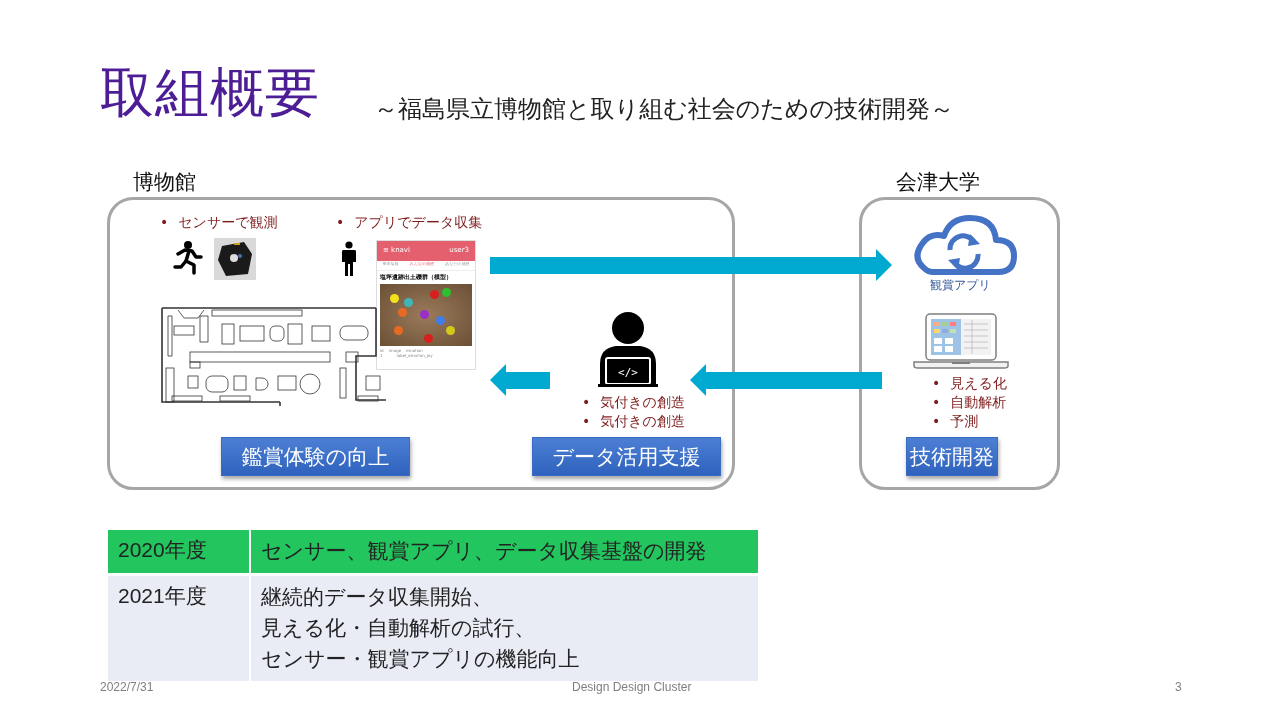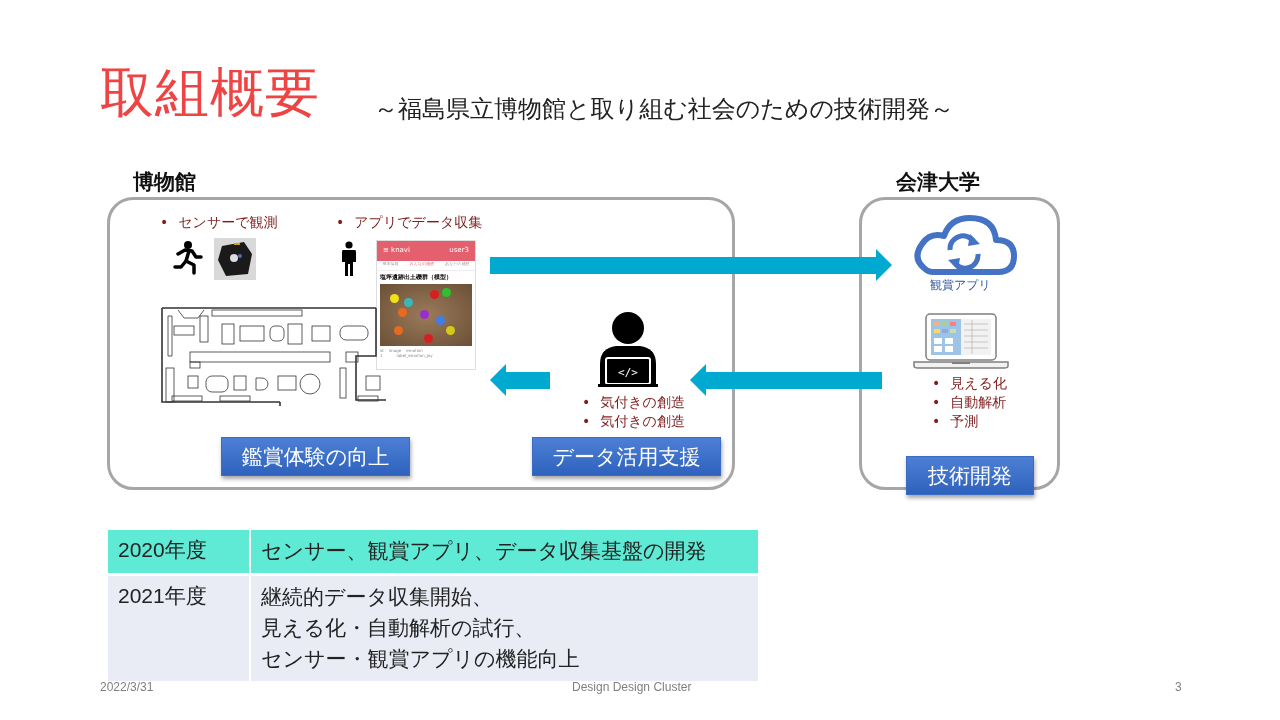--- a/index.html
+++ b/index.html
@@ -1,42 +1,42 @@
 <!DOCTYPE html>
 <html><head>
 <meta charset="utf-8">
 <style>
   * { box-sizing: border-box; margin: 0; padding: 0; }
   html, body { width: 1280px; height: 720px; background: #ffffff; overflow: hidden; }
   body { position: relative; font-family: "DejaVu Sans", "Liberation Sans", sans-serif; color: #000; }
   .abs { position: absolute; }
 
-  .title { left: 100px; top: 66px; font-size: 54px; font-weight: 300; letter-spacing: 1px; line-height: 1; color: #ef4444; }
+  .title { left: 100px; top: 66px; font-size: 54px; font-weight: 300; letter-spacing: 1px; line-height: 1; color: #4c1d95; }
   .subtitle { left: 374px; top: 93px; font-size: 24px; color: #222; letter-spacing: 0px; }
 
-  .section-label { font-size: 21px; font-weight: bold; color: #111; }
+  .section-label { font-size: 21px; font-weight: normal; color: #111; }
 
   .panel { border: 3px solid #a6a6a6; border-radius: 26px; background: #fff; }
 
   .bullet { font-size: 14px; color: #7f1d1d; line-height: 20px; }
   .bullet::before { content: "•"; margin-right: 10px; }
 
   .blue-btn {
     background: linear-gradient(#4c7fd4, #2f62bd);
     color: #fff; font-size: 21px; text-align: center; line-height: 38px;
     box-shadow: 1px 3px 4px rgba(0,0,0,0.35); border: 1px solid #3b6cc4;
   }
 
   .arrow-body { background: #00a9d0; }
   .arrow-head-right { width: 0; height: 0; border-top: 16px solid transparent; border-bottom: 16px solid transparent; border-left: 16px solid #00a9d0; }
   .arrow-head-left { width: 0; height: 0; border-top: 16px solid transparent; border-bottom: 16px solid transparent; border-right: 16px solid #00a9d0; }
 
   table.years { border-collapse: collapse; font-size: 21px; }
   table.years td { vertical-align: top; padding: 6px 10px; color: #222; }
-  .row-a td { background: #5eead4; }
+  .row-a td { background: #22c55e; }
   .row-b td { background: #e9ebf5; }
   .year-cell { width: 142px; font-family: "Liberation Sans", sans-serif; border-right: 2px solid #fff; }
   .desc-cell { width: 508px; line-height: 31px; }
   .row-a td { border-bottom: 3px solid #fff; }
 
   .footer { font-size: 12px; color: #7f7f7f; font-family: "Liberation Sans", sans-serif; }
 
   .phone {
     background: #fff; border: 1px solid #ddd; overflow: hidden;
   }
@@ -169,21 +169,21 @@
     <text x="32" y="66" font-size="11" fill="#fff" text-anchor="middle" font-family="DejaVu Sans Mono, monospace">&lt;/&gt;</text>
     <rect x="2" y="74" width="60" height="3" fill="#000"></rect>
   </svg>
 </div>
 
 <div class="abs bullet" style="left:582px; top:392px;">気付きの創造</div>
 <div class="abs bullet" style="left:582px; top:411px;">気付きの創造</div>
 
 <div class="abs blue-btn" style="left:221px; top:437px; width:189px; height:39px;">鑑賞体験の向上</div>
 <div class="abs blue-btn" style="left:532px; top:437px; width:189px; height:39px;">データ活用支援</div>
-<div class="abs blue-btn" style="left:906px; top:437px; width:128px; height:39px;margin-top:19px;">技術開発</div>
+<div class="abs blue-btn" style="left:906px; top:437px; width:92px; height:39px;">技術開発</div>
 
 <div class="abs" style="left:910px; top:212px; width:108px; height:66px;">
   <svg width="108" height="66" viewBox="0 0 108 66">
     <path d="M22 60 H88 Q104 60 104 44 Q104 28 86 28 Q84 6 60 6 Q40 6 34 24 Q20 20 12 32 Q2 46 14 56 Q18 60 22 60 Z" fill="none" stroke="#4472c4" stroke-width="6" stroke-linejoin="round"></path>
     <path d="M40 38 A13 13 0 0 1 64 30" fill="none" stroke="#4472c4" stroke-width="5"></path>
     <polygon points="60,22 70,32 58,34" fill="#4472c4"></polygon>
     <path d="M68 42 A13 13 0 0 1 44 50" fill="none" stroke="#4472c4" stroke-width="5"></path>
     <polygon points="48,58 38,48 50,46" fill="#4472c4"></polygon>
   </svg>
 </div>
@@ -226,15 +226,15 @@
     <td class="year-cell">2021年度</td>
     <td class="desc-cell">
       <div>継続的データ収集開始、</div>
       <div>見える化・自動解析の試行、</div>
       <div>センサー・観賞アプリの機能向上</div>
     </td>
   </tr>
 </tbody>
   </table>
 
-<div class="abs footer" style="left:100px; top:680px;">2022/3/31</div>
+<div class="abs footer" style="left:100px; top:680px;">2022/7/31</div>
 <div class="abs footer" style="left:572px; top:680px;">Design Design Cluster</div>
 <div class="abs footer" style="left:1175px; top:680px;">3</div>
 
 </body></html>

